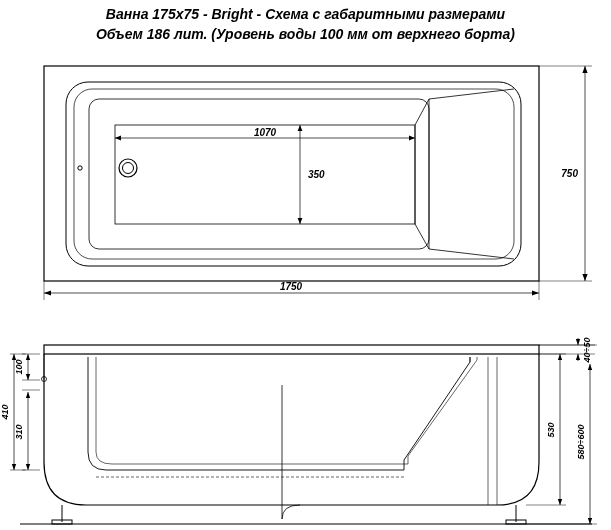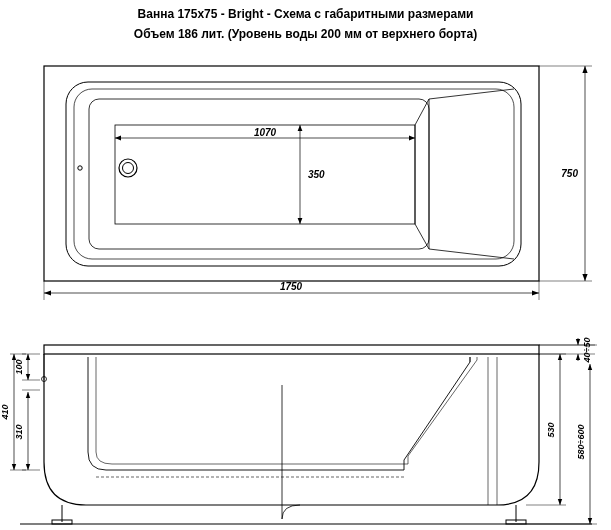--- a/index.html
+++ b/index.html
@@ -22,22 +22,23 @@
     height: 530px;
   }
   .title-block {
     position: absolute;
     left: 0;
     top: 4px;
     width: 611px;
     text-align: center;
   }
   .title-line {
+    font-style: italic;
     font-weight: bold;
-    font-size: 12px;
+    font-size: 14px;
     line-height: 20px;
     color: #000;
     white-space: nowrap;
   }
   svg {
     position: absolute;
     left: 0;
     top: 0;
     display: block;
   }
@@ -56,21 +57,21 @@
     fill: #000;
   }
 </style>
 </head>
 <body>
 
 <div id="root">
 
   <div class="title-block">
     <div class="title-line">Ванна 175х75 - Bright - Схема с габаритными размерами</div>
-    <div class="title-line">Объем 186 лит. (Уровень воды 200 мм от верхнего борта)</div>
+    <div class="title-line">Объем 186 лит. (Уровень воды 100 мм от верхнего борта)</div>
   </div>
 
   <svg width="611" height="530" viewBox="0 0 611 530">
 
     <g>
 
       <rect x="44" y="66" width="495" height="215" fill="none" stroke="#000" stroke-width="1.2"></rect>
 
       <rect x="66" y="82" width="455" height="184" rx="22" ry="22" fill="none" stroke="#000" stroke-width="1"></rect>
 

